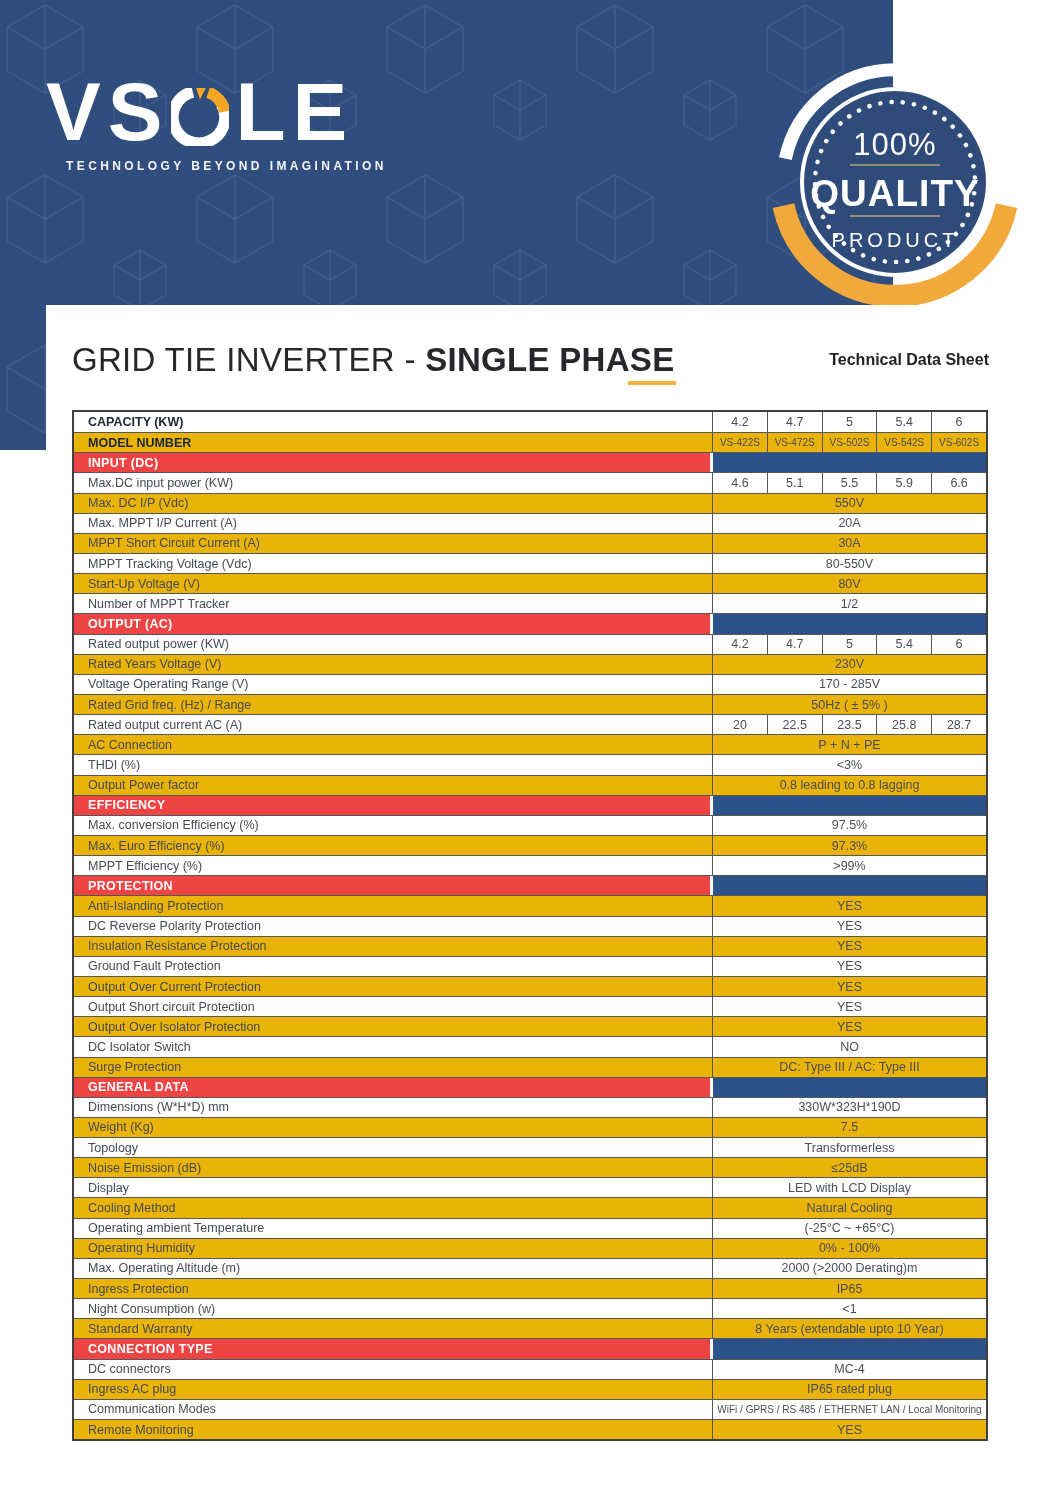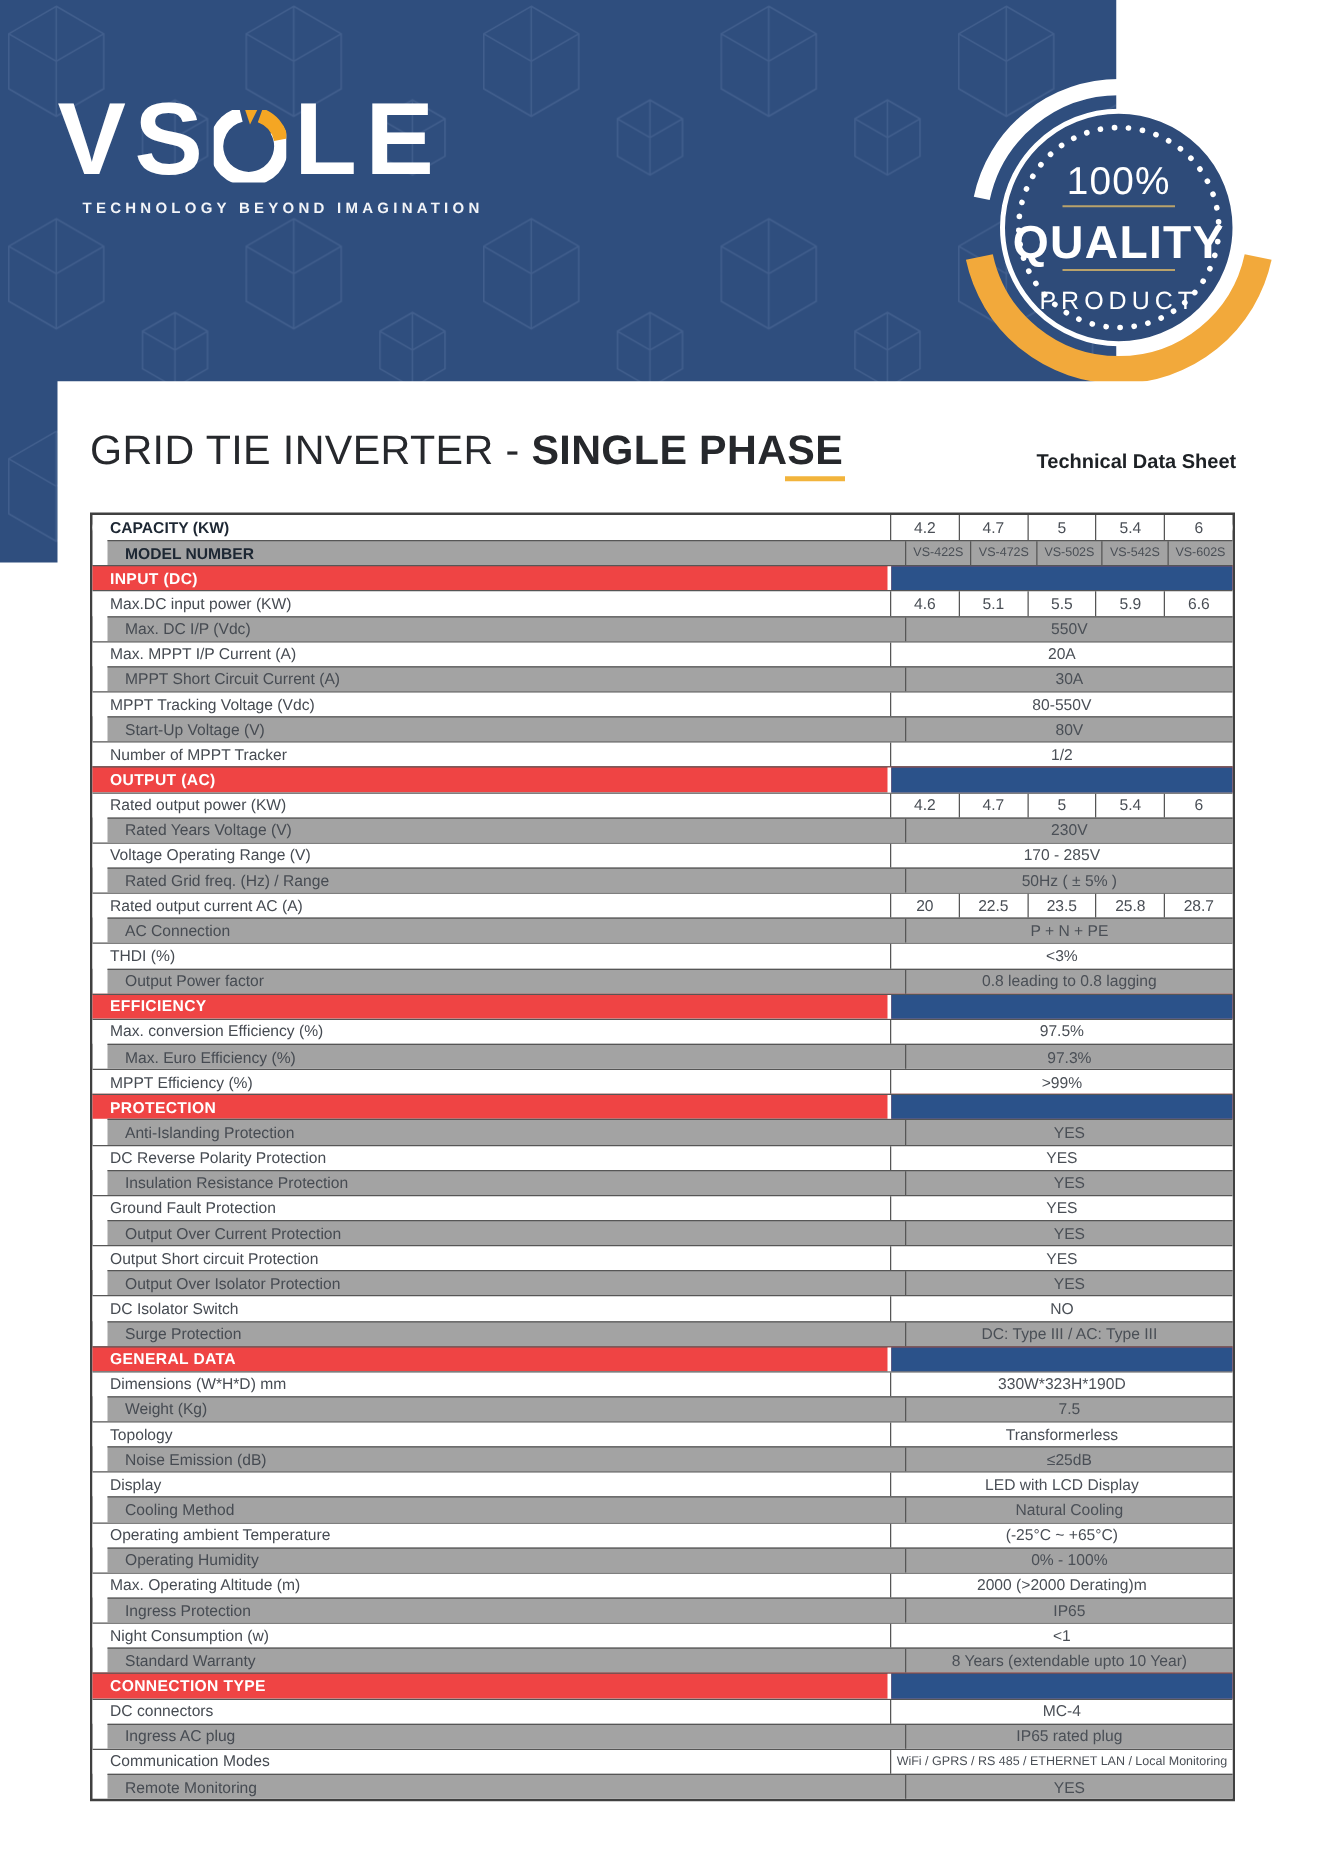--- a/index.html
+++ b/index.html
@@ -14,31 +14,31 @@
   
   .logo{position:absolute;left:46px;top:70px;color:#fff;}
   .logo-row{display:flex;align-items:flex-end;height:80px;}
   .logo-letters{font-size:82px;font-weight:800;letter-spacing:7px;line-height:76px;color:#fff;}
   .logo-ring{width:58px;height:58px;margin:0 6px 4px 2px;}
   .tagline{margin-top:9px;margin-left:20px;font-size:12px;font-weight:700;letter-spacing:3.4px;color:#f2f4f8;}
   
   .badge{position:absolute;left:770px;top:57px;width:250px;height:250px;}
   
   .card{position:absolute;left:46px;top:305px;width:967px;height:1195px;background:#ffffff;}
-  .title-bar{display:flex;justify-content:space-between;align-items:flex-end;padding:36px 24px 0 26px;}
+  .title-bar{display:flex;justify-content:space-between;align-items:center;padding:36px 24px 0 26px;}
   .page-title{font-size:33px;color:#26282c;letter-spacing:.3px;white-space:nowrap;}
   .page-title .light{font-weight:400;}
   .page-title .strong{font-weight:800;position:relative;}
   .page-title .strong .u-line{position:absolute;right:-2px;bottom:-7px;width:48px;height:4px;background:#F2B43C;}
   .doc-type{font-size:16px;font-weight:700;color:#1d2125;}
   
   .sheet-table{position:absolute;left:26px;top:105px;width:916px;border:2px solid #404040;box-sizing:border-box;background:#fff;}
   .trow{display:flex;height:20.15px;box-sizing:border-box;border-top:1px solid #565656;background:#ffffff;}
-  .trow:first-child{border-top:none;border-radius:10px;}
-  .trow.alt{background:#a3a3a3;margin-left:12px;}
+  .trow:first-child{border-top:none;}
+  .trow.alt{background:#eab308;}
   .lcell{width:639px;box-sizing:border-box;display:flex;align-items:center;padding-left:14px;
          font-size:12.5px;color:#464b52;border-right:1px solid #565656;overflow:hidden;white-space:nowrap;}
   .boldrow .lcell{font-weight:700;color:#1d2733;}
   .vwrap{flex:1;display:flex;}
   .vcell{flex:1;display:flex;align-items:center;justify-content:center;font-size:12.5px;color:#4a4f56;
          box-sizing:border-box;overflow:hidden;white-space:nowrap;}
   .vcell.vb{border-left:1px solid #565656;}
   .vcell.small{font-size:10px;}
   .trow.section{background:#ef4444;border-top:1px solid #565656;}
   .trow.section .lcell{color:#ffffff;font-weight:700;font-size:12.5px;letter-spacing:.3px;border-right:3px solid #ffffff;}

